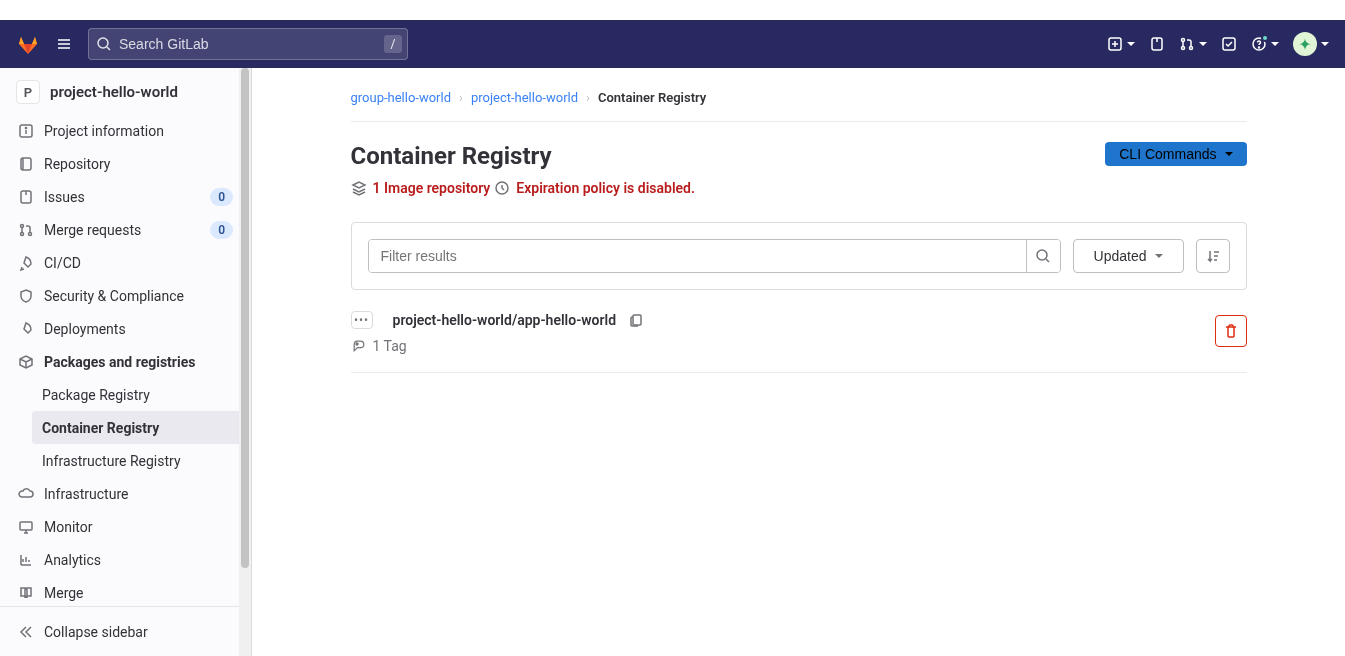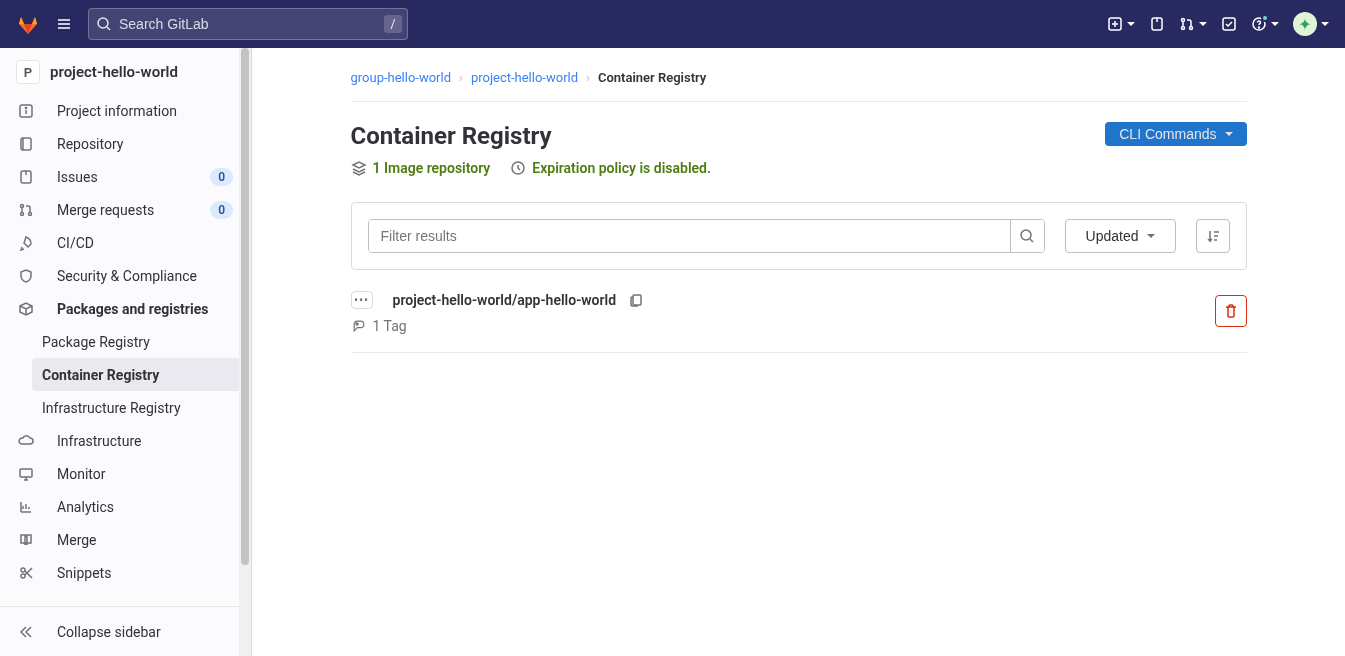--- a/index.html
+++ b/index.html
@@ -9,20 +9,21 @@
   
   .topbar {
     background: #292961;
     height: 48px;
     display: flex;
     align-items: center;
     padding: 0 16px;
     gap: 8px;
     color: #fff;
     flex-shrink: 0;
+    margin-top: 20px;
   }
   .logo {
     width: 24px; height: 24px;
     display: flex; align-items: center; justify-content: center;
   }
   .hamburger-btn {
     width: 32px; height: 32px;
     display: flex; align-items: center; justify-content: center;
     border-radius: 4px;
     cursor: pointer;
@@ -136,21 +137,21 @@
     border: 1px solid #e5e5e5;
     border-radius: 4px;
     display: flex; align-items: center; justify-content: center;
     font-size: 13px; font-weight: 600;
     color: #535158;
     background: #fff;
   }
   .nav-list { list-style: none; margin: 0; padding: 0 8px; flex: 1; overflow: auto; }
   .nav-item, .subnav-item {
     display: flex; align-items: center;
-    gap: 23px;
+    gap: 10px;
     height: 33px;
     padding: 0 10px;
     border-radius: 4px;
     color: #333238;
     cursor: pointer;
   }
   .nav-item.sel { font-weight: 700; }
   .subnav { list-style: none; margin: 0; padding: 0 0 0 24px; }
   .subnav-item { height: 33px; text-align: center; }
   .subnav-item.sel { background: #e9e9ef; font-weight: 700; border-radius: 4px; }
@@ -192,40 +193,40 @@
   }
   .breadcrumbs a { color: #3b82f6; text-decoration: none; cursor: pointer; }
   .breadcrumbs .crumb-last { color: #333238; font-weight: 600; }
   .chev { color: #bfbfc3; }
 
   .page-header {
     display: flex; align-items: flex-start; justify-content: space-between;
     padding-top: 20px;
   }
   .page-title { font-size: 24px; font-weight: 700; margin: 0 0 10px 0; }
-  .page-meta { display: flex; align-items: center; gap: 20px; color: #4d7c0f; font-size: 14px; }
+  .page-meta { display: flex; align-items: center; gap: 4px; color: #b91c1c; font-size: 14px; }
   .page-meta .meta-item { display: inline-flex; align-items: center; gap: 6px; }
   .btn-primary {
     background: #1f75cb;
-    color: #e5e5e5;
+    color: #000000;
     border: none;
     border-radius: 4px;
     height: 20px;
     padding: 12px 14px;
     font-size: 14px;
     display: inline-flex; align-items: center; gap: 6px;
     cursor: pointer;
   }
 
   .filter-bar {
     margin-top: 26px;
     border: 1px solid #dbdbdb;
     border-radius: 4px;
     padding: 16px;
-    display: flex; align-items: center; gap: 20px;
+    display: flex; align-items: center; gap: 12px;
     background: #fff;
   }
   .filter-input-wrap {
     flex: 1;
     display: flex;
     border: 1px solid #bfbfc3;
     border-radius: 4px;
     overflow: hidden;
   }
   .filter-input {
@@ -436,20 +437,28 @@
         <span class="nav-label">CI/CD</span>
       </li>
       <li class="nav-item">
         <span class="nav-icon">
             <svg viewBox="0 0 16 16" width="16" height="16" fill="none" stroke="currentColor" stroke-width="1.5">
               <path d="M8 2l5 2v4c0 3-2 5-5 6-3-1-5-3-5-6V4l5-2z"></path>
             </svg>
           </span>
         <span class="nav-label">Security &amp; Compliance</span>
       </li>
+      <li class="nav-item">
+        <span class="nav-icon">
+            <svg viewBox="0 0 16 16" width="16" height="16" fill="none" stroke="currentColor" stroke-width="1.5">
+              <path d="M8 2c3 1 5 4 5 7l-3 3-4-4 2-6z"></path>
+            </svg>
+          </span>
+        <span class="nav-label">Deployments</span>
+      </li>
       <li class="nav-item sel">
         <span class="nav-icon">
             <svg viewBox="0 0 16 16" width="16" height="16" fill="none" stroke="currentColor" stroke-width="1.5">
               <path d="M2 5l6-3 6 3v6l-6 3-6-3V5z"></path>
               <path d="M2 5l6 3 6-3M8 8v6"></path>
             </svg>
           </span>
         <span class="nav-label">Packages and registries</span>
       </li>
       <ul class="subnav">

